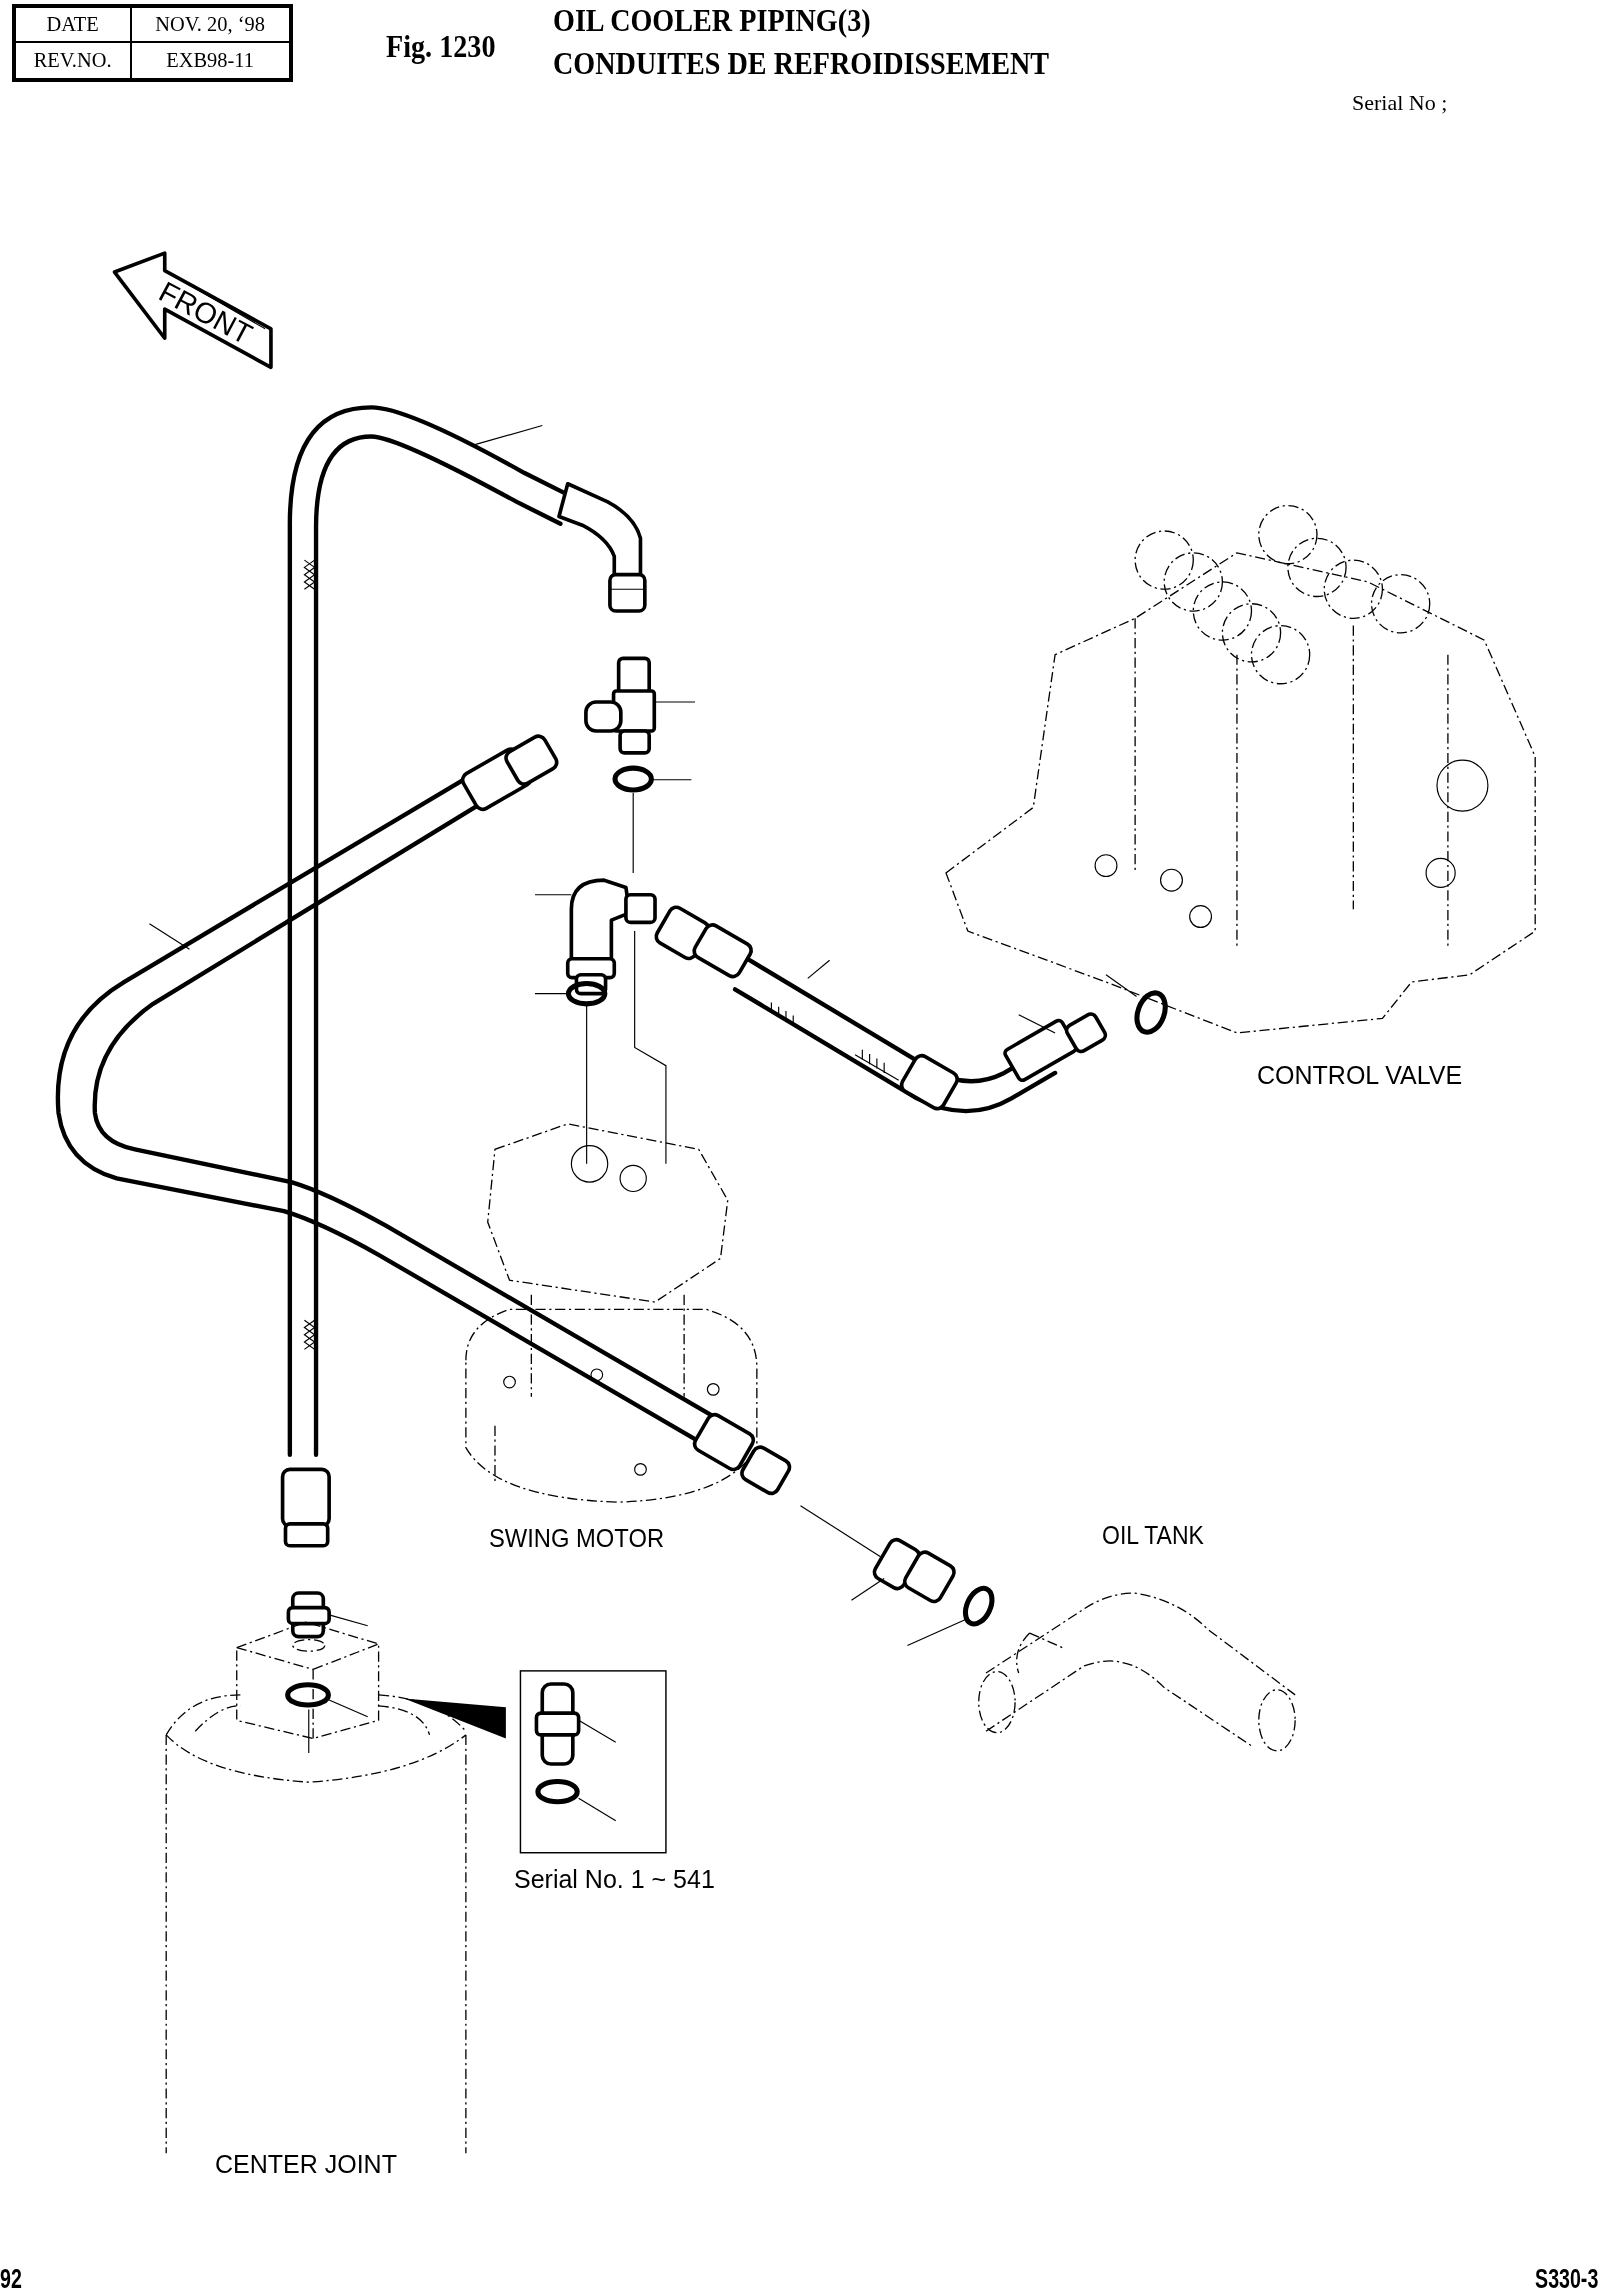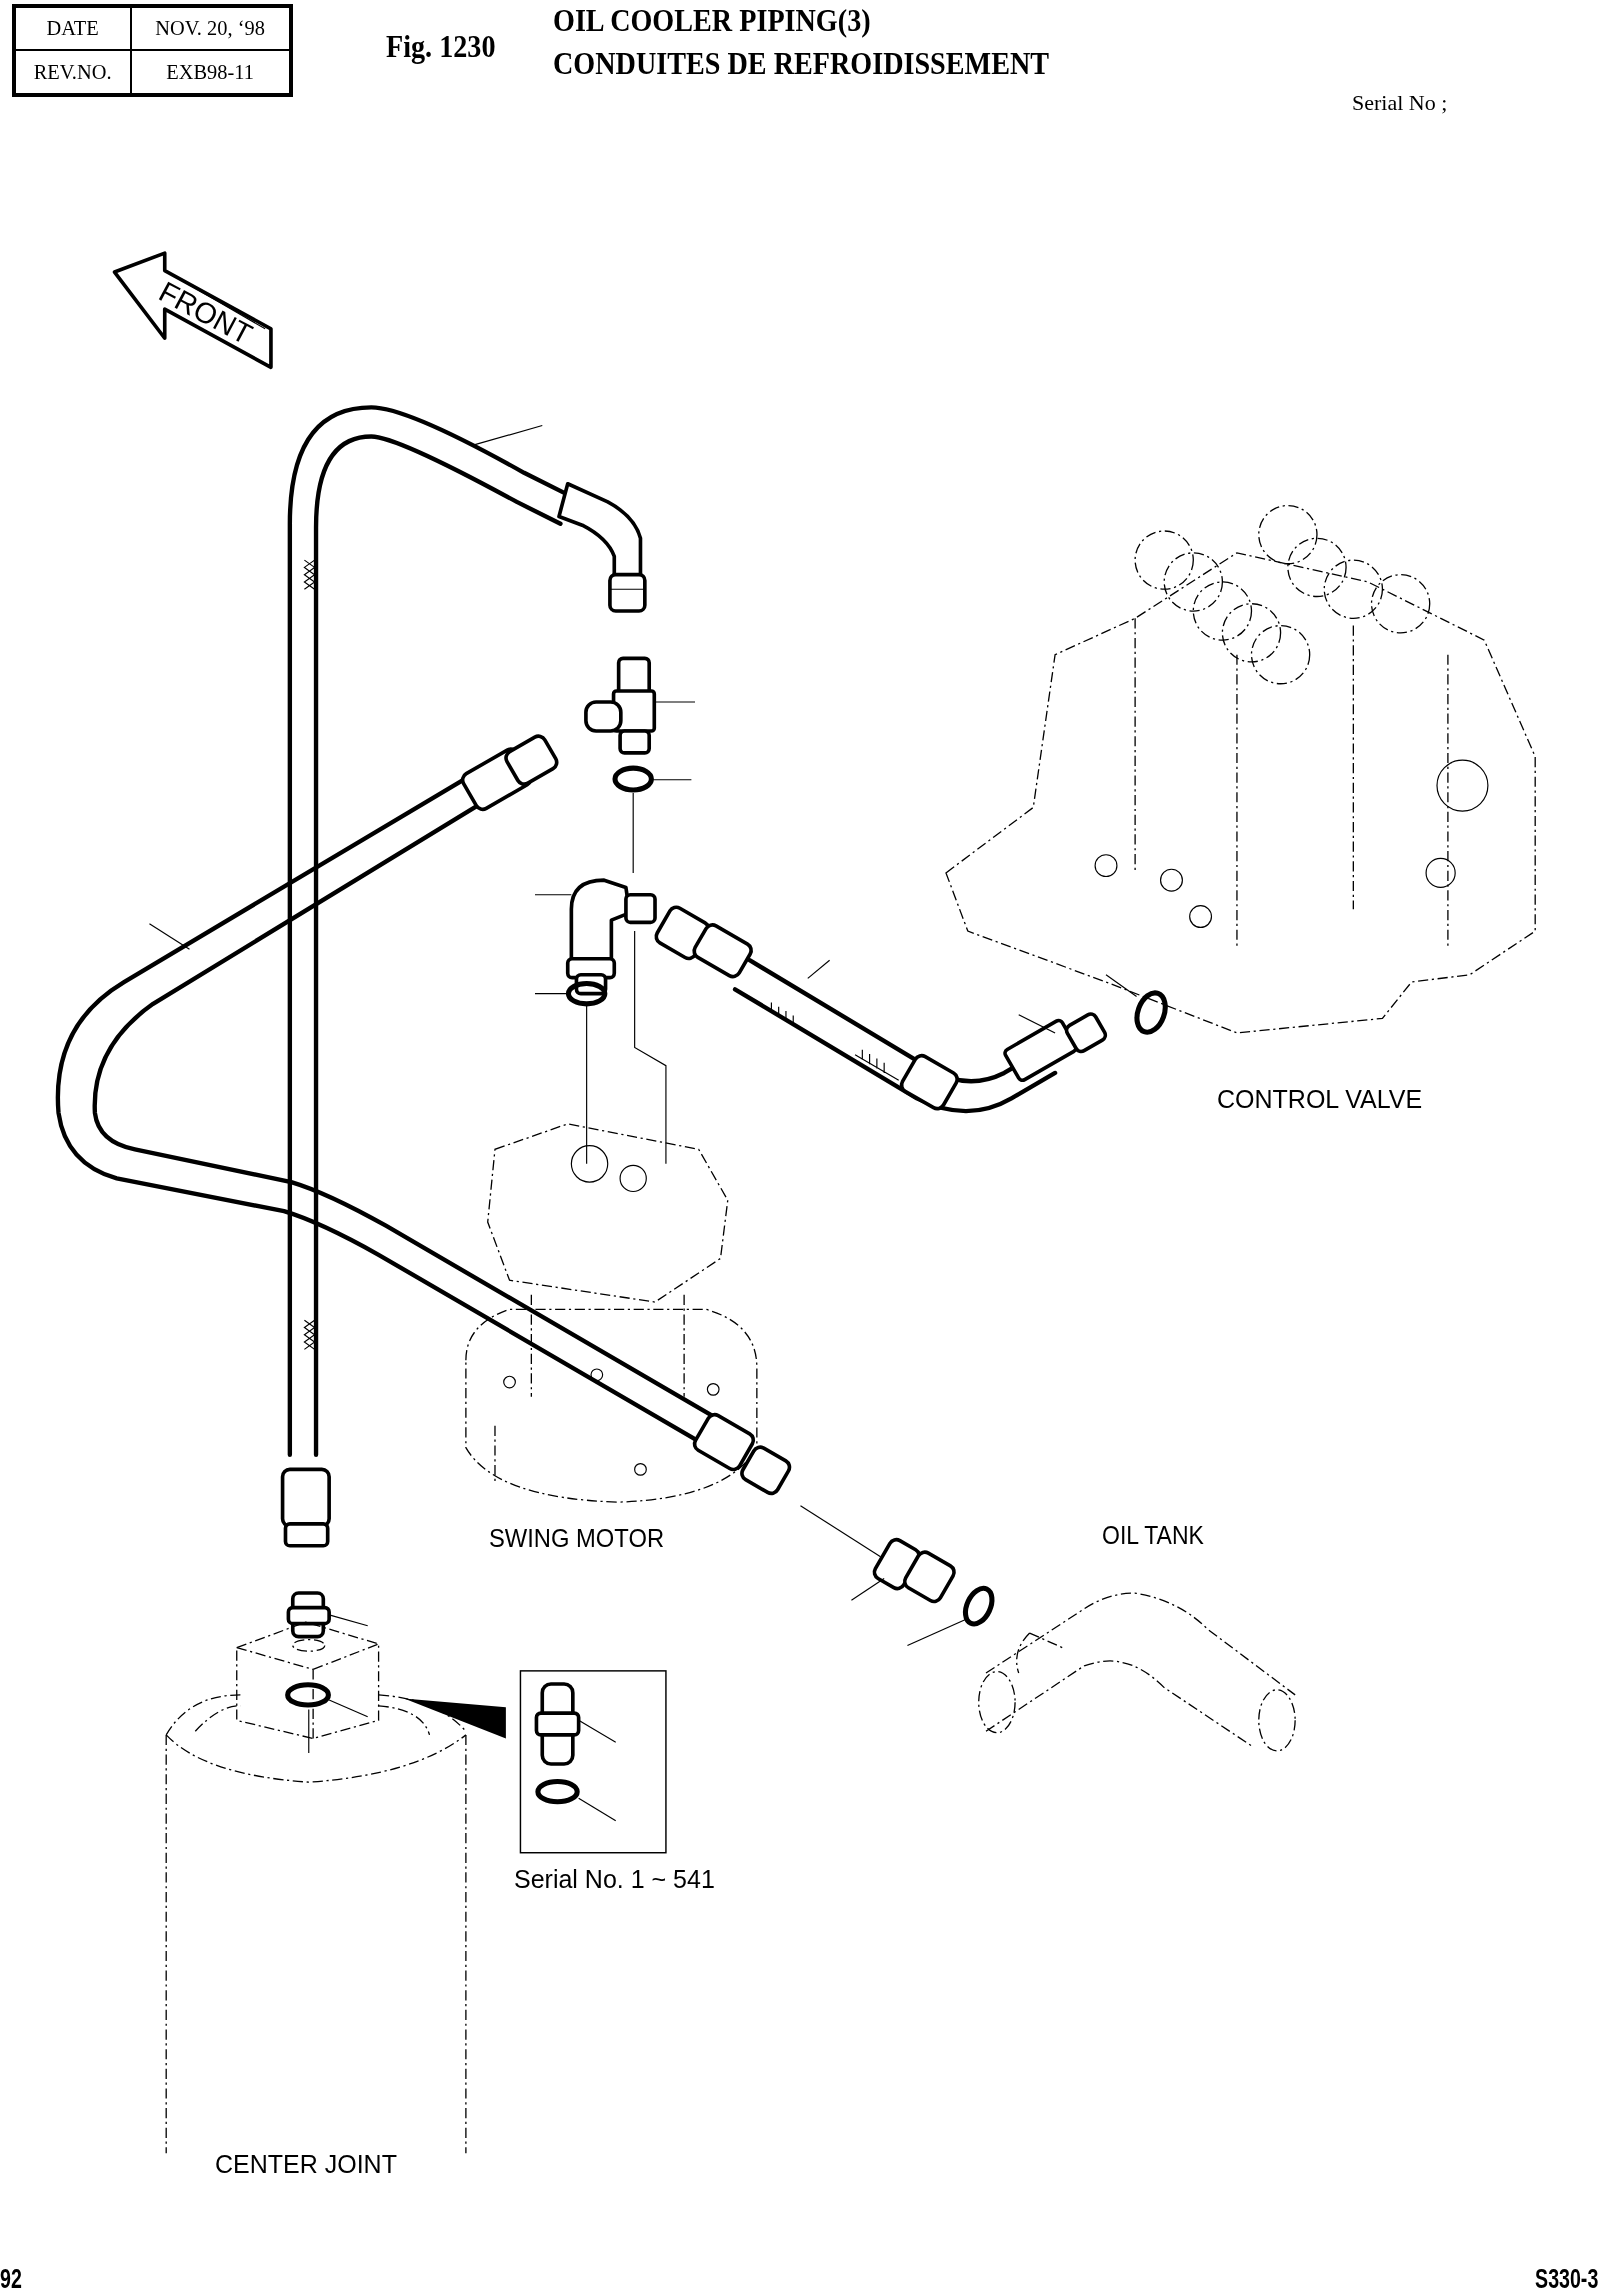--- a/index.html
+++ b/index.html
@@ -1,17 +1,17 @@
 <!DOCTYPE html>
 <html style="font-size:11.6px"><head>
 <meta charset="utf-8">
 <style>
   html, body { margin: 0; padding: 0; background: #ffffff; }
   body { width: 1601px; height: 2295px; position: relative; overflow: hidden; font-family: "Liberation Serif", serif; color: #000; }
-  .hdr-box { position: absolute; left: 11.6px; top: 4.4px; width: 281px; height: 93px; border: 4.4px solid #000; box-sizing: border-box; display: grid; grid-template-columns: 116px 1fr; grid-template-rows: 1fr 1fr; }
+  .hdr-box { position: absolute; left: 11.6px; top: 4.4px; width: 281px; height: 78px; border: 4.4px solid #000; box-sizing: border-box; display: grid; grid-template-columns: 116px 1fr; grid-template-rows: 1fr 1fr; }
   .hdr-box .cell { display: flex; align-items: center; justify-content: center; font-family: "Liberation Serif", serif; font-size: 20.4px; font-weight: normal; }
   .hdr-box .cell.l { border-right: 2.2px solid #000; }
   .hdr-box .cell.t { border-bottom: 2.2px solid #000; }
   .fig-no { position: absolute; left: 386px; top: 28px; font-family: "Liberation Serif", serif; font-weight: bold; font-size: 32px; transform: scaleX(0.88); transform-origin: left; }
   .title1 { position: absolute; left: 553px; top: 1.5px; font-family: "Liberation Serif", serif; font-weight: bold; font-size: 32px; transform: scaleX(0.88); transform-origin: left; }
   .title2 { position: absolute; left: 553px; top: 45px; font-family: "Liberation Serif", serif; font-weight: bold; font-size: 32px; transform: scaleX(0.88); transform-origin: left; }
   .serial-hdr { position: absolute; left: 1352px; top: 90px; font-family: "Liberation Serif", serif; font-weight: normal; font-size: 22px; }
   .lbl { position: absolute; font-family: "Liberation Sans", sans-serif; font-size: 25px; }
   .foot-l { position: absolute; left: 0px; top: 2263px; font-family: "Liberation Sans", sans-serif; font-weight: bold; font-size: 28px; transform: scaleX(0.7); transform-origin: left; }
   .foot-r { position: absolute; right: 2.9px; top: 2263px; font-family: "Liberation Sans", sans-serif; font-weight: bold; font-size: 28px; transform: scaleX(0.7); transform-origin: right; }
@@ -185,21 +185,21 @@
   <g>
     <rect x="715" y="2297" width="200" height="250" fill="none" stroke="#000" stroke-width="2"></rect>
     <rect class="med" x="745" y="2315" width="42" height="110" rx="12"></rect>
     <rect class="med" x="737" y="2355" width="58" height="30" rx="6"></rect>
     <line class="thin" x1="795" y1="2365" x2="846" y2="2395"></line>
     <ellipse class="ring" cx="766" cy="2463" rx="27" ry="14"></ellipse>
     <line class="thin" x1="795" y1="2472" x2="846" y2="2503"></line>
   </g>
 </svg>
 
-<div class="lbl" style="left:1217px; top:1061px;margin-top:24px;">CONTROL VALVE</div>
+<div class="lbl" style="left:1257px; top:1061px;">CONTROL VALVE</div>
 <div class="lbl" style="left:489px; top:1524px; transform:scaleX(0.95); transform-origin:left;">SWING MOTOR</div>
 <div class="lbl" style="left:1102px; top:1521px; transform:scaleX(0.92); transform-origin:left;">OIL TANK</div>
 <div class="lbl" style="left:215px; top:2150px;">CENTER JOINT</div>
 <div class="lbl" style="left:486px; top:1865px;margin-left:28px;">Serial No. 1 ~ 541</div>
 
 <div class="foot-l">92</div>
 <div class="foot-r">S330-3</div>
 
 
 </body></html>

